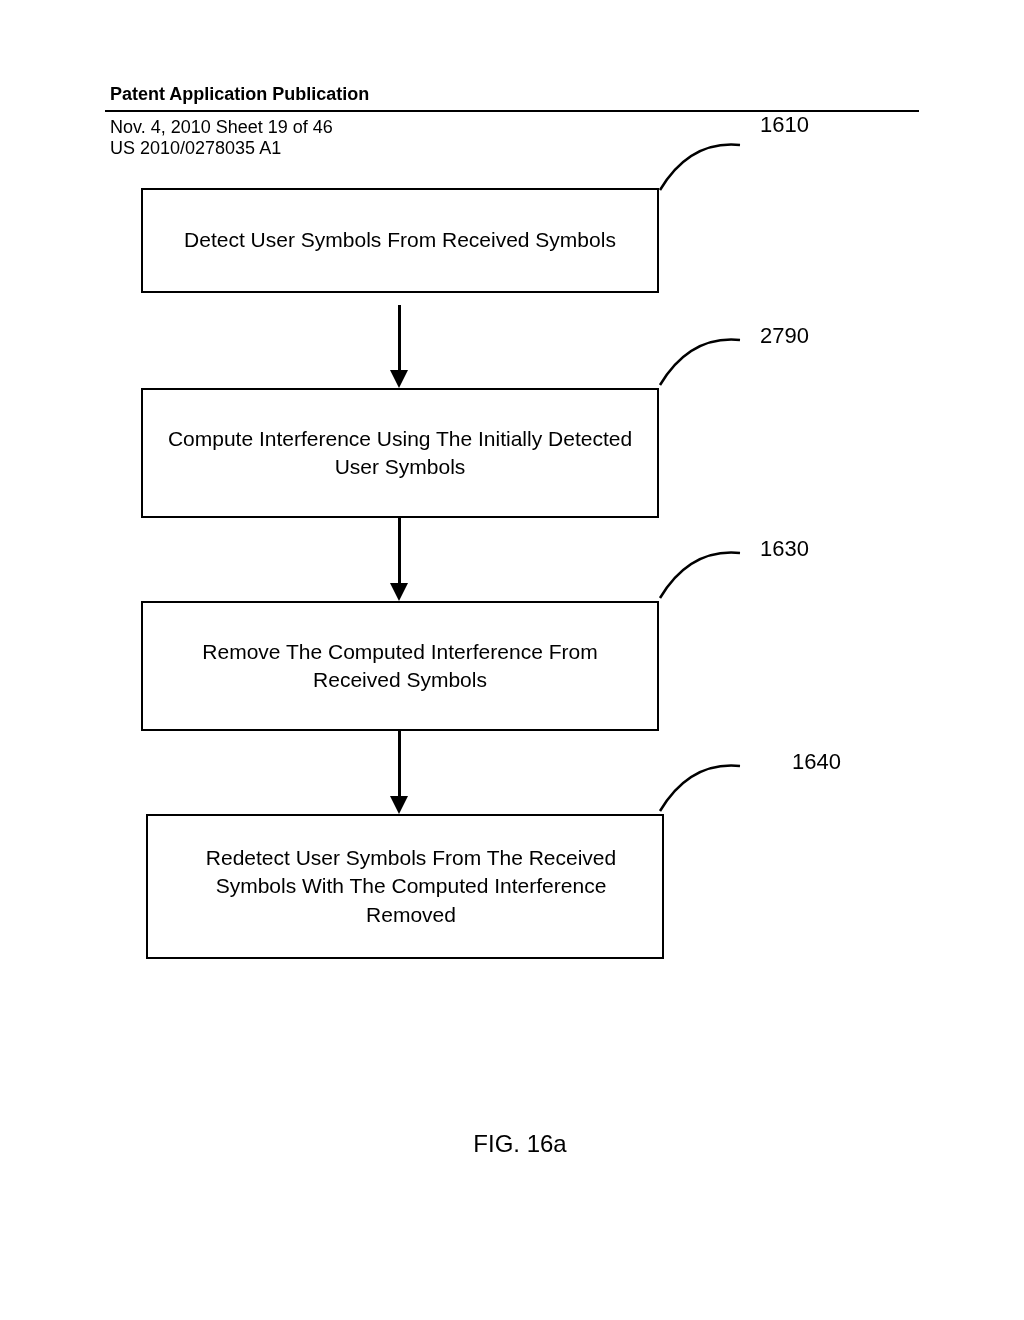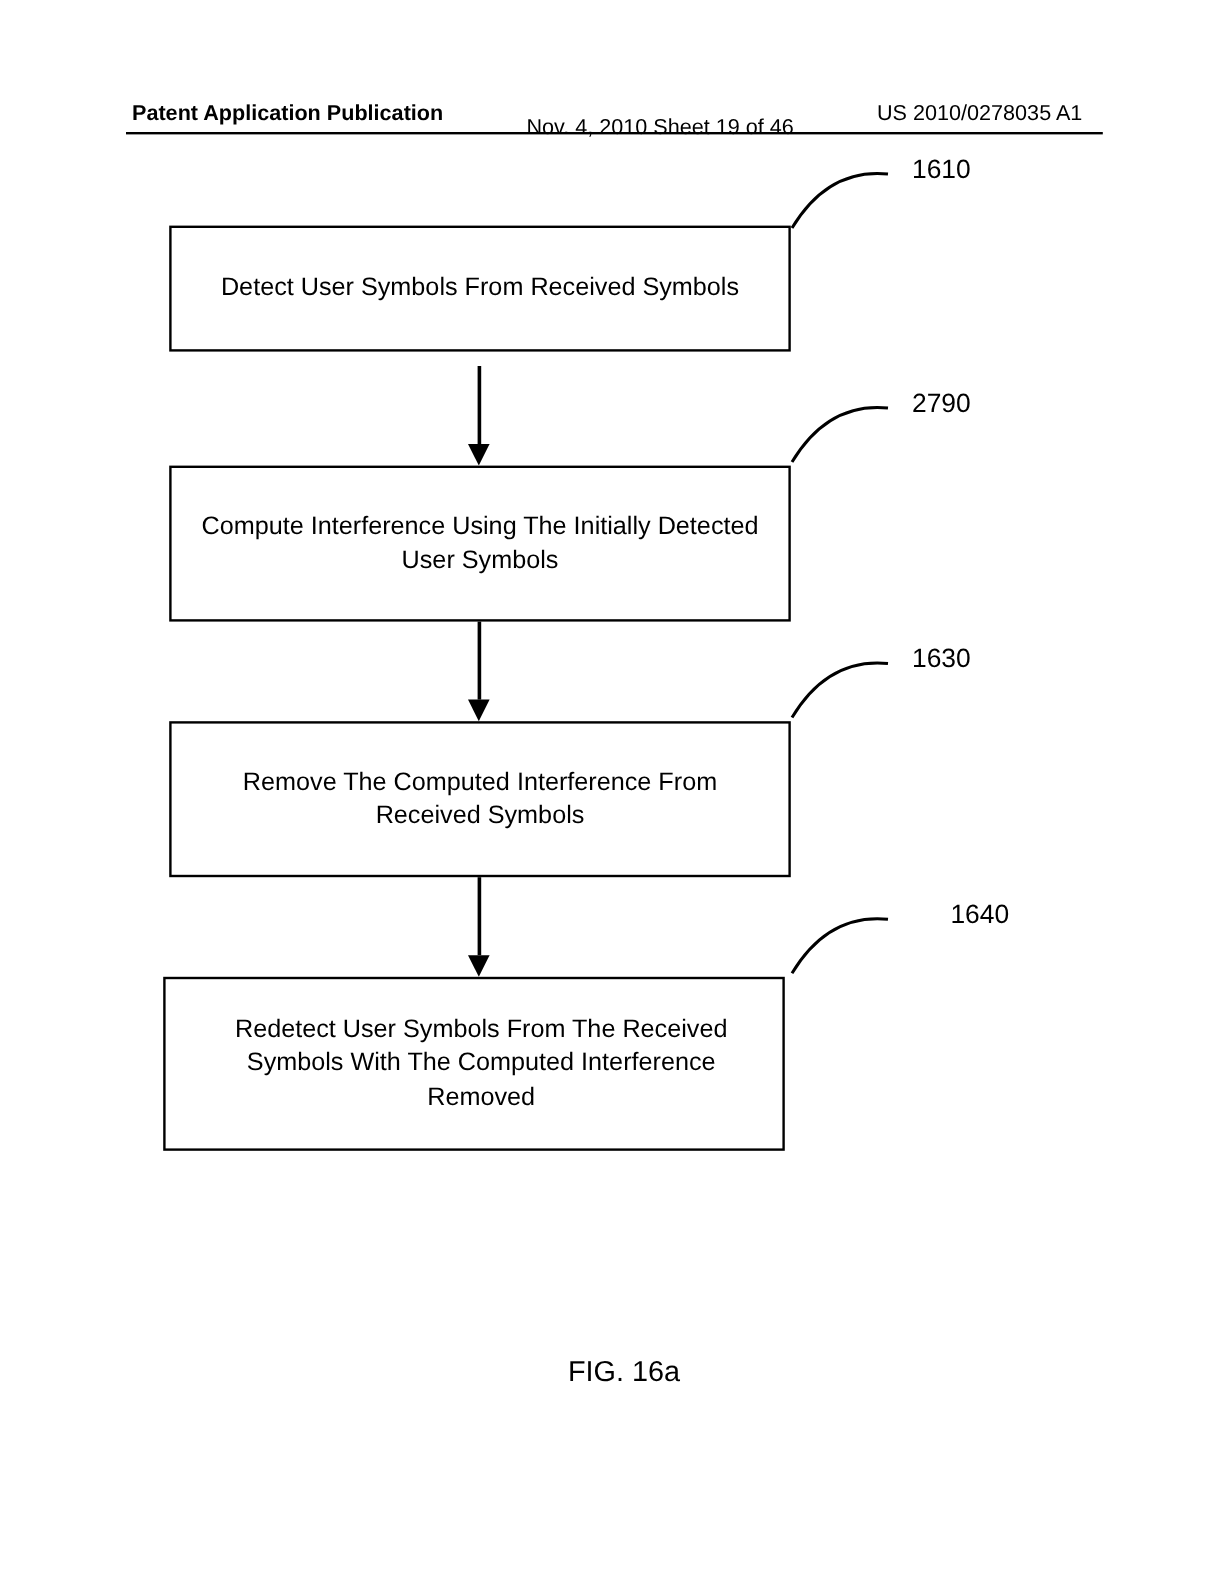--- a/index.html
+++ b/index.html
@@ -7,24 +7,25 @@
     font-family: Arial, Helvetica, sans-serif;
     background: #fff;
     width: 1024px;
     height: 1320px;
     position: relative;
   }
   .header {
     position: absolute;
     top: 84px;
     left: 110px;
-    right: 122px;
+    right: 110px;
     display: flex;
     justify-content: space-between;
     font-size: 18px;
+    flex-direction: column;
   }
   .header .left  { font-weight: bold; }
   .header .mid   { font-weight: normal; margin-top: 12px; }
   .header .right { font-weight: normal; }
   .hr {
     position: absolute;
     top: 110px;
     left: 105px;
     right: 105px;
     height: 2px;
@@ -86,21 +87,21 @@
 
 <div class="canvas">
 
   <div class="box" style="left:141px; top:188px; width:518px; height:105px;">
     <span>Detect User Symbols From Received Symbols</span>
   </div>
 
   <svg class="leader" style="left:650px; top:130px; width:120px; height:70px;">
     <path d="M10 60 Q 40 10 90 15" stroke="#000" stroke-width="2.5" fill="none"></path>
   </svg>
-  <div class="label-text" style="left:760px; top:128px;">1610</div>
+  <div class="label-text" style="left:760px; top:112px;">1610</div>
 
   <div class="arrow-shaft" style="top:305px; height:65px;"></div>
   <div class="arrow-head" style="top:370px;"></div>
 
   <div class="box" style="left:141px; top:388px; width:518px; height:130px;align-items:center;">
     <span>Compute Interference Using The Initially Detected User Symbols</span>
   </div>
 
   <svg class="leader" style="left:650px; top:325px; width:120px; height:70px;">
     <path d="M10 60 Q 40 10 90 15" stroke="#000" stroke-width="2.5" fill="none"></path>
@@ -115,21 +116,21 @@
   </div>
 
   <svg class="leader" style="left:650px; top:538px; width:120px; height:70px;">
     <path d="M10 60 Q 40 10 90 15" stroke="#000" stroke-width="2.5" fill="none"></path>
   </svg>
   <div class="label-text" style="left:760px; top:536px;">1630</div>
 
   <div class="arrow-shaft" style="top:731px; height:65px;"></div>
   <div class="arrow-head" style="top:796px;"></div>
 
-  <div class="box" style="left:136px; top:814px; width:518px; height:145px;padding-left:32px;">
+  <div class="box" style="left:146px; top:814px; width:518px; height:145px;padding-left:32px;">
     <span>Redetect User Symbols From The Received Symbols With The Computed Interference Removed</span>
   </div>
 
   <svg class="leader" style="left:650px; top:751px; width:120px; height:70px;">
     <path d="M10 60 Q 40 10 90 15" stroke="#000" stroke-width="2.5" fill="none"></path>
   </svg>
   <div class="label-text" style="left:792px; top:749px;">1640</div>
 
   <div class="figcap" style="top:1130px;">FIG. 16a</div>
 </div>

